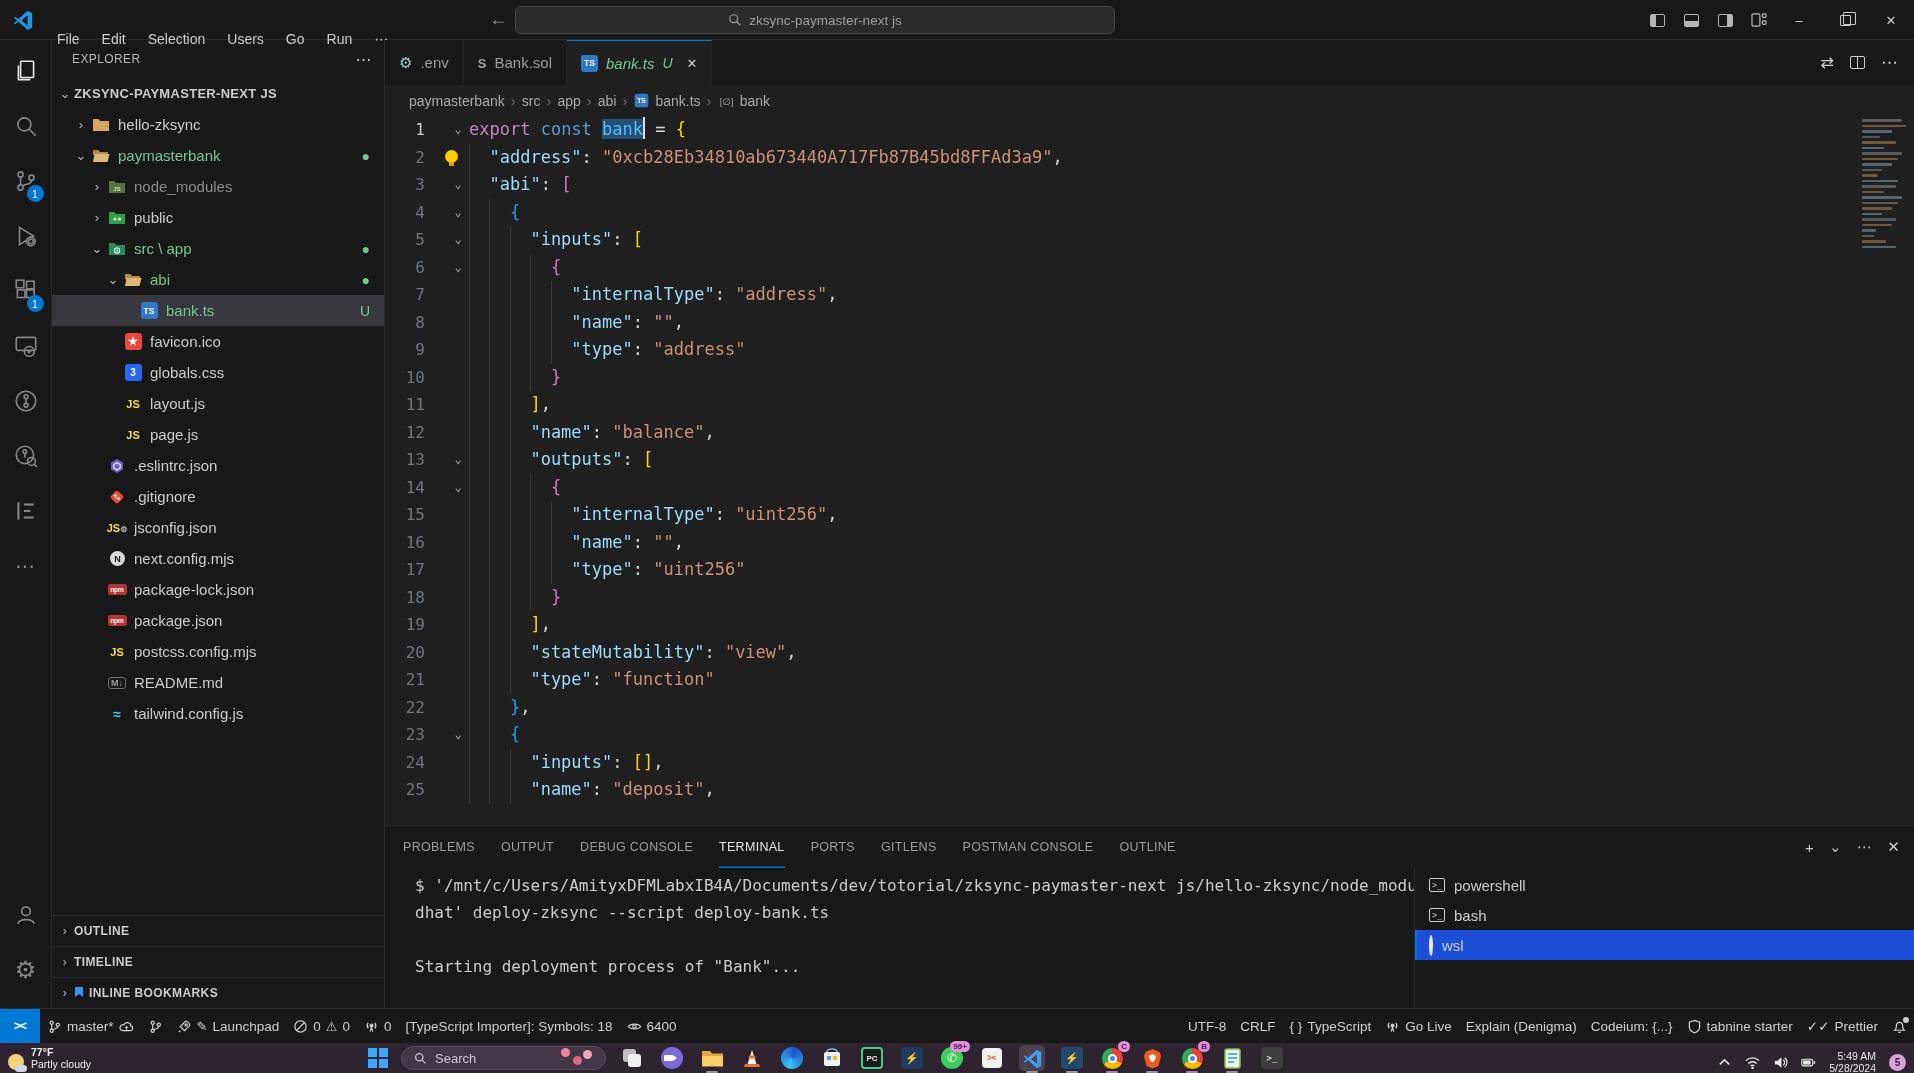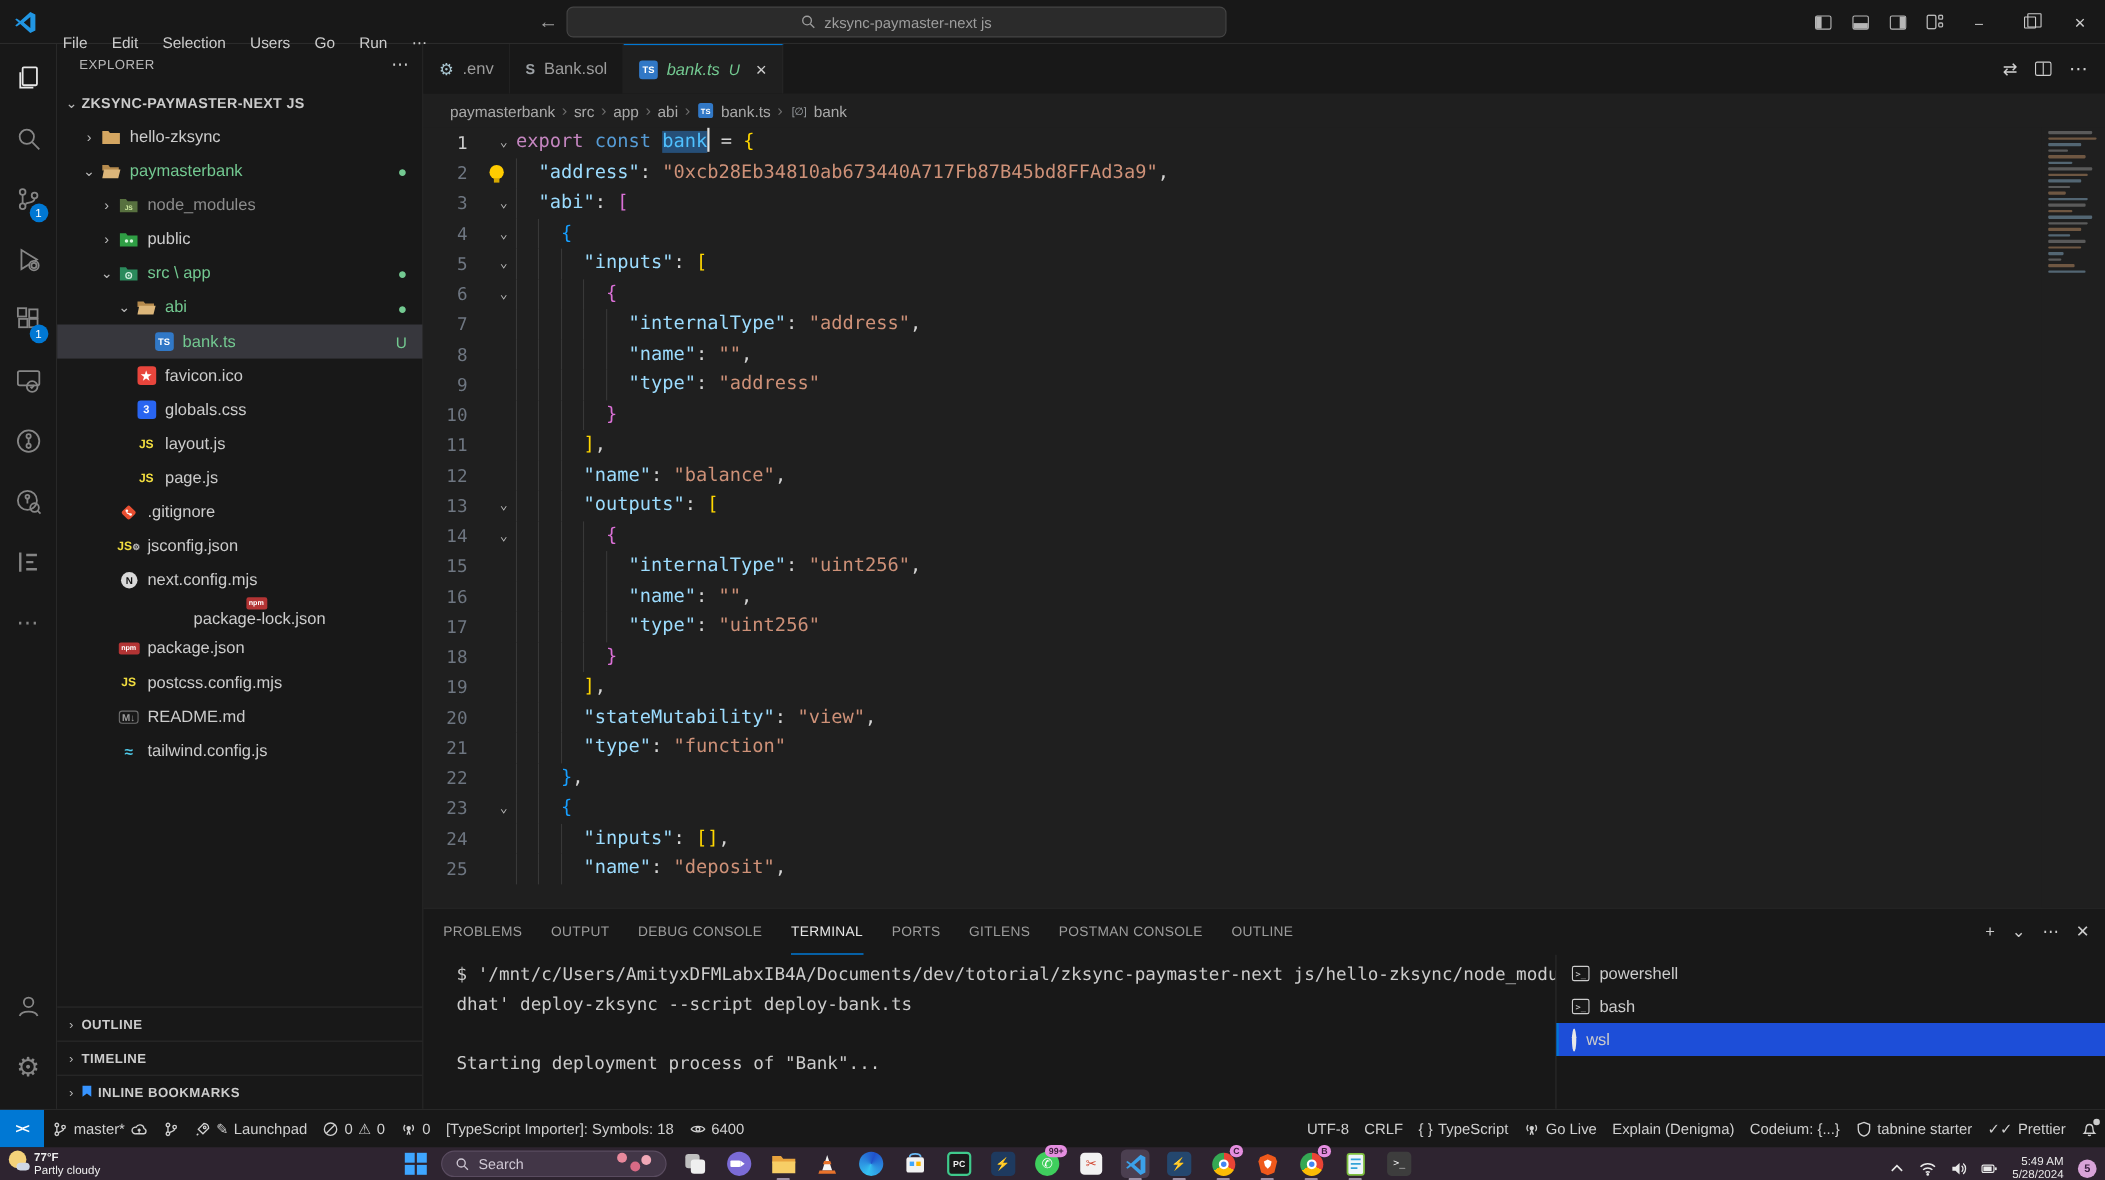--- a/index.html
+++ b/index.html
@@ -119,21 +119,21 @@
     font-size:13.5px; color:#d0d0d0; }
   .st-item { display:flex; align-items:center; gap:5px; padding:0 7px; height:100%; white-space:nowrap; }
   .st-item svg { width:15px; height:15px; }
   .st-remote { background:#0078d4; color:#fff; width:40px; justify-content:center; font-weight:bold; font-size:12px; letter-spacing:-1px; }
   #st-right { margin-left:auto; display:flex; height:100%; }
   .bell-dot { position:relative; }
   .bell-dot::after { content:""; position:absolute; right:-2px; top:-2px; width:6px; height:6px; border-radius:50%; background:#cccccc; }
 
   
   #taskbar { height:30px; background:#2e2430; display:flex; align-items:center; position:relative; padding-left:8px; }
-  #weather { display:flex; align-items:flex-start; gap:7px; width:160px; }
+  #weather { display:flex; align-items:flex-end; gap:7px; width:160px; }
   #weather .wtxt { font-size:10.5px; line-height:12px; color:#eee; }
   .moon { width:16px; height:16px; border-radius:50%; background:#f4d27a; position:relative; }
   .moon::after { content:""; position:absolute; right:-3px; bottom:-2px; width:12px; height:7px; border-radius:6px; background:#cfd8e6; }
   #tb-center { display:flex; align-items:center; gap:13px; margin-left:200px; }
   .win-logo { width:20px; height:20px; display:grid; grid-template-columns:9px 9px; grid-template-rows:9px 9px; gap:2px; }
   .win-logo div { background:#3ea6ff; }
   #search-pill { width:205px; height:24px; border-radius:12px; background:#423647; border:1px solid #5a4c60;
     display:flex; align-items:center; gap:8px; padding:0 4px 0 12px; color:#cfc8d4; font-size:13px; }
   .flowers { margin-left:auto; width:40px; height:20px; position:relative; }
   .flowers i { position:absolute; width:9px; height:9px; border-radius:50%; background:#e8899c; }
@@ -398,20 +398,30 @@
           <span class="chev"></span>
           <span class="ficon">
             <span class="txtico" style="color:#f1dd3f;">JS</span>
           </span>
           <span class="lbl">page.js</span>
         </div>
         <div class="trow" style="padding-left: 36px;">
           <span class="chev"></span>
           <span class="ficon">
             <svg width="16" height="16" viewBox="0 0 16 16">
+              <path d="M8 1 L14 4.5 V11.5 L8 15 L2 11.5 V4.5 Z" fill="#6f5bd0"></path>
+              <path d="M8 4.5 L11.2 6.5 V10 L8 12 L4.8 10 V6.5 Z" fill="none" stroke="#fff" stroke-width="1.1"></path>
+            </svg>
+          </span>
+          <span class="lbl">.eslintrc.json</span>
+        </div>
+        <div class="trow" style="padding-left: 36px;">
+          <span class="chev"></span>
+          <span class="ficon">
+            <svg width="16" height="16" viewBox="0 0 16 16">
               <rect x="3" y="3" width="10" height="10" rx="2" transform="rotate(45 8 8)" fill="#e84e31"></rect>
               <circle cx="6.3" cy="6.3" r="1.2" fill="#fff"></circle>
               <circle cx="9.7" cy="9.7" r="1.2" fill="#fff"></circle>
               <path d="M6.3 7.5 c0 2 1.5 1 3 2" stroke="#fff" stroke-width="1" fill="none"></path>
             </svg>
           </span>
           <span class="lbl">.gitignore</span>
         </div>
         <div class="trow" style="padding-left: 36px;">
           <span class="chev"></span>
@@ -423,21 +433,21 @@
         <div class="trow" style="padding-left: 36px;">
           <span class="chev"></span>
           <span class="ficon">
             <svg width="17" height="17" viewBox="0 0 17 17">
               <circle cx="8.5" cy="8.5" r="7.5" fill="#d9d9d9"></circle>
               <text x="8.5" y="12" font-size="9" fill="#111" text-anchor="middle" font-weight="bold">N</text>
             </svg>
           </span>
           <span class="lbl">next.config.mjs</span>
         </div>
-        <div class="trow" style="padding-left: 36px; flex-direction: column;">
+        <div class="trow" style="padding-left: 36px;">
           <span class="chev"></span>
           <span class="ficon">
             <span class="sq" style="background:#b33434;border-radius:2px;height:11px;width:19px;font-size:6.5px;">npm</span>
           </span>
           <span class="lbl">package-lock.json</span>
         </div>
         <div class="trow" style="padding-left: 36px;">
           <span class="chev"></span>
           <span class="ficon">
             <span class="sq" style="background:#b33434;border-radius:2px;height:11px;width:19px;font-size:6.5px;">npm</span>

